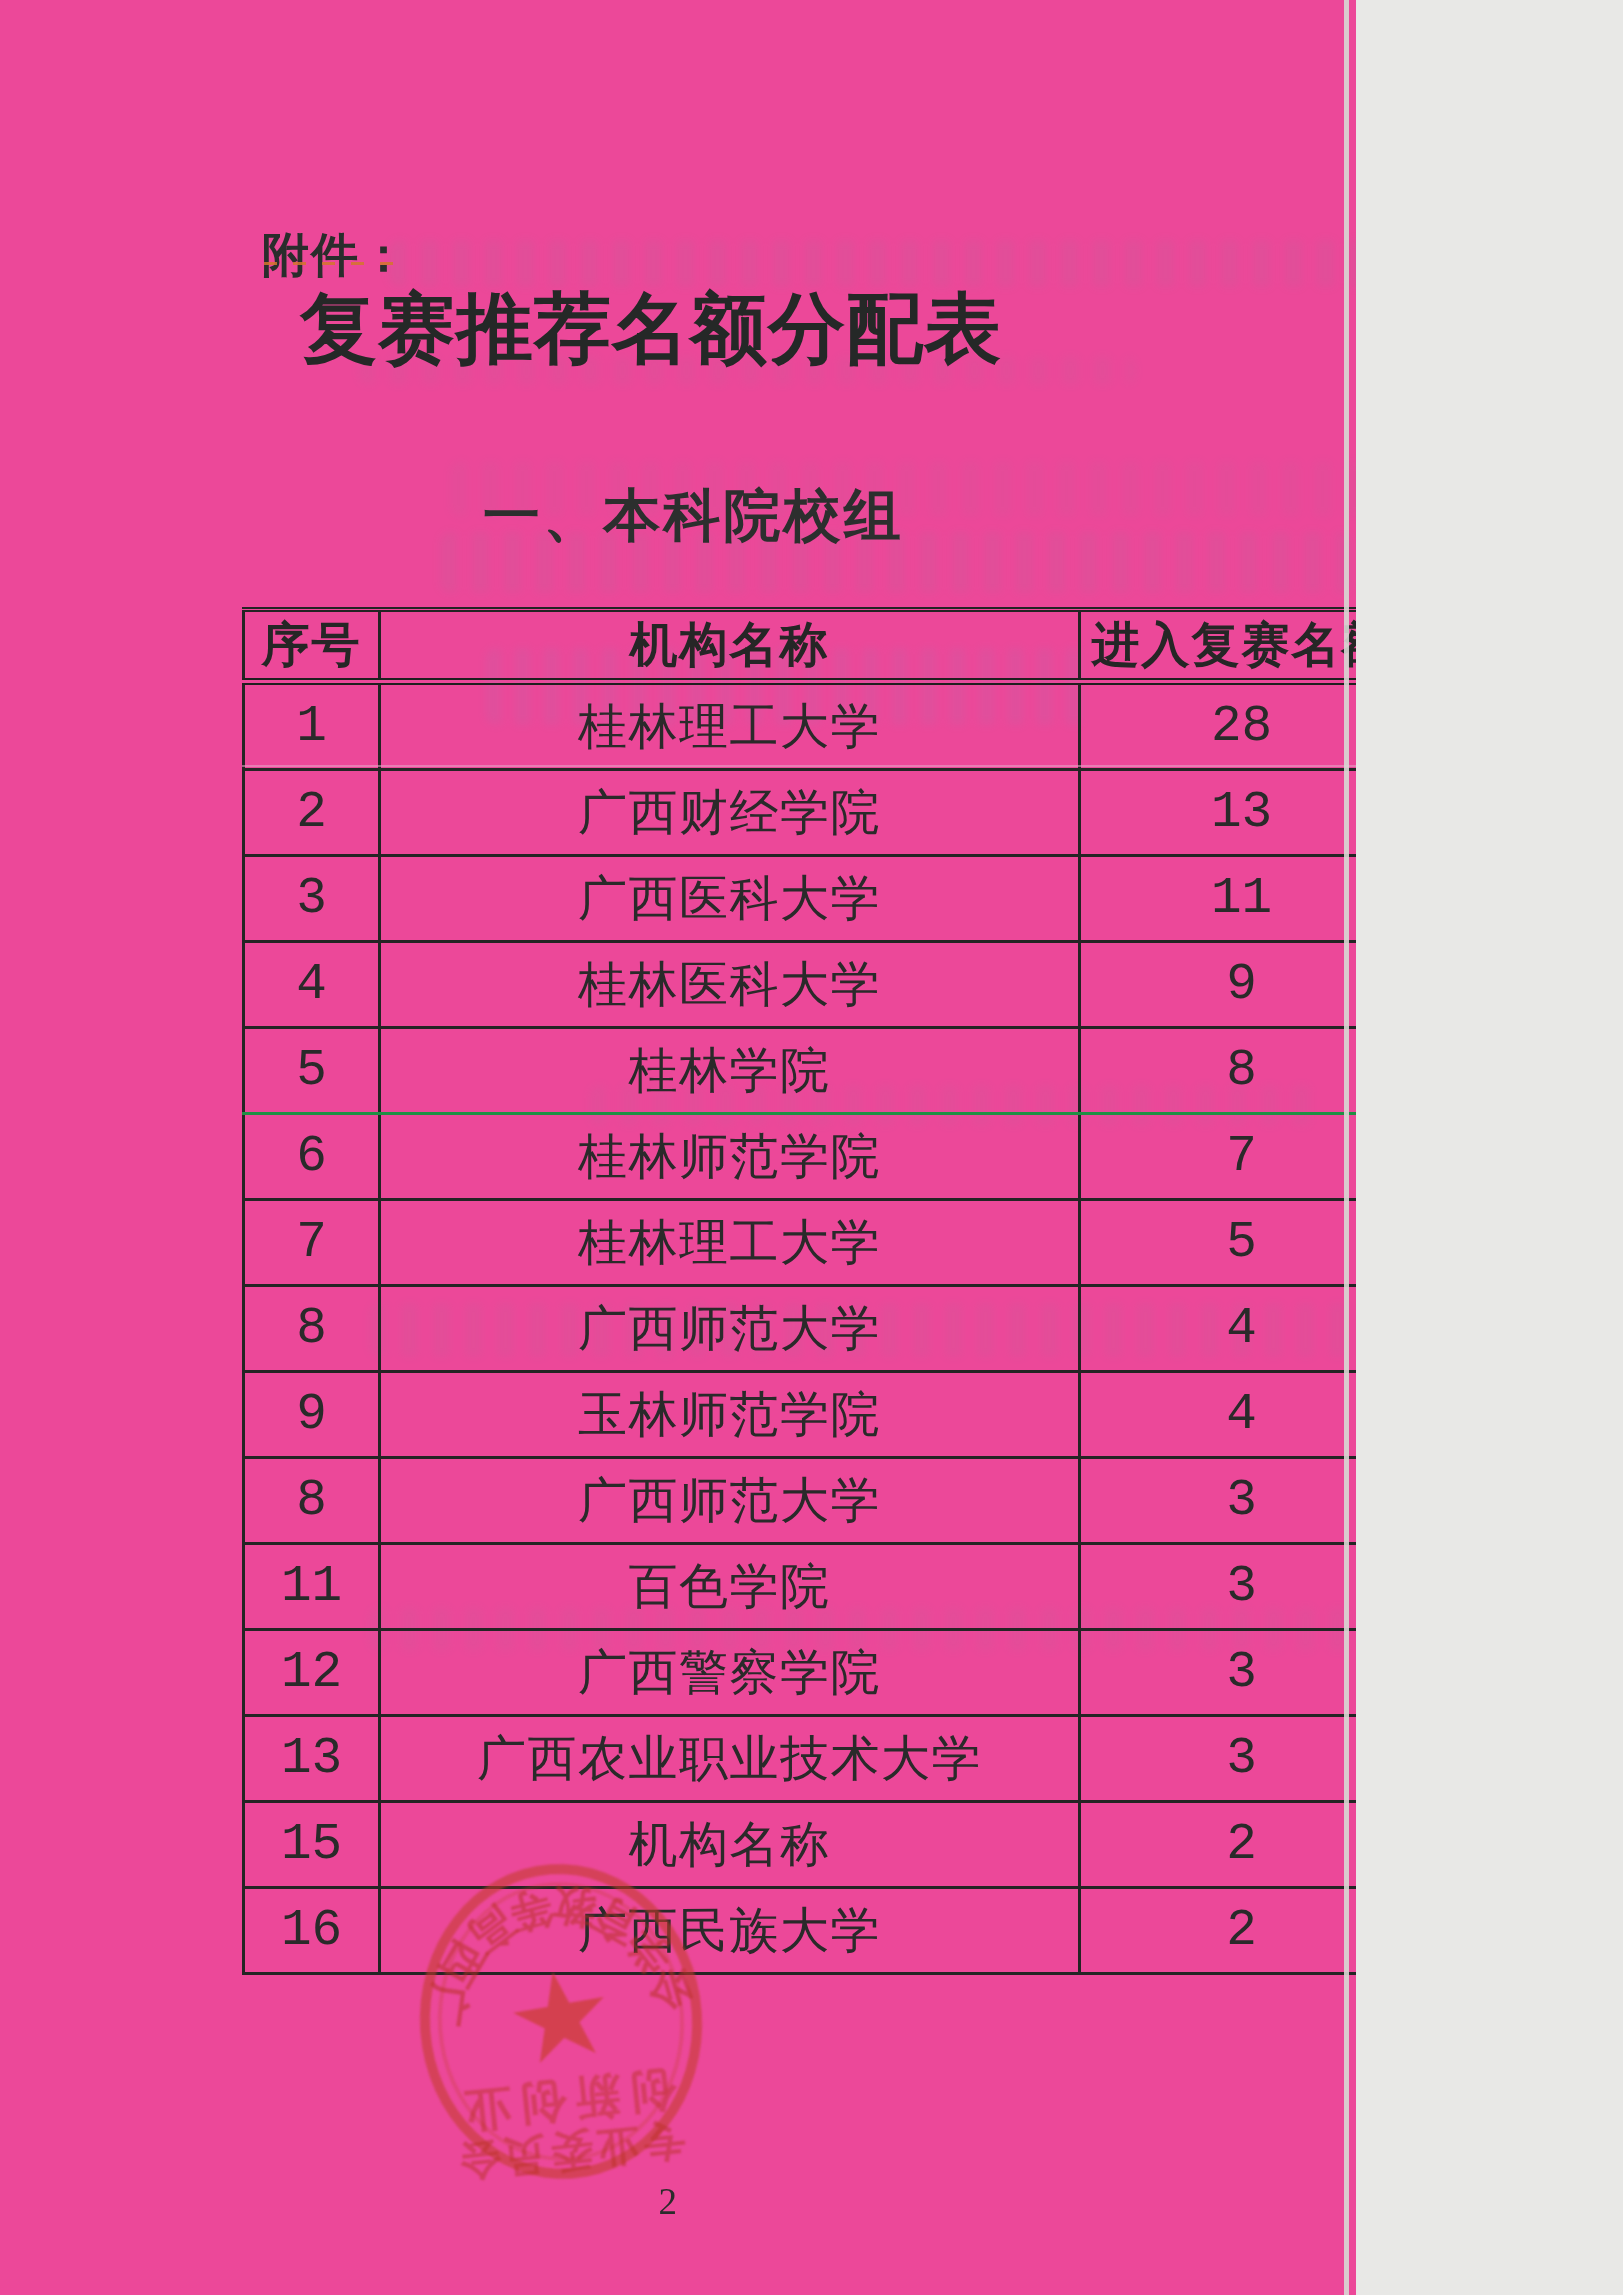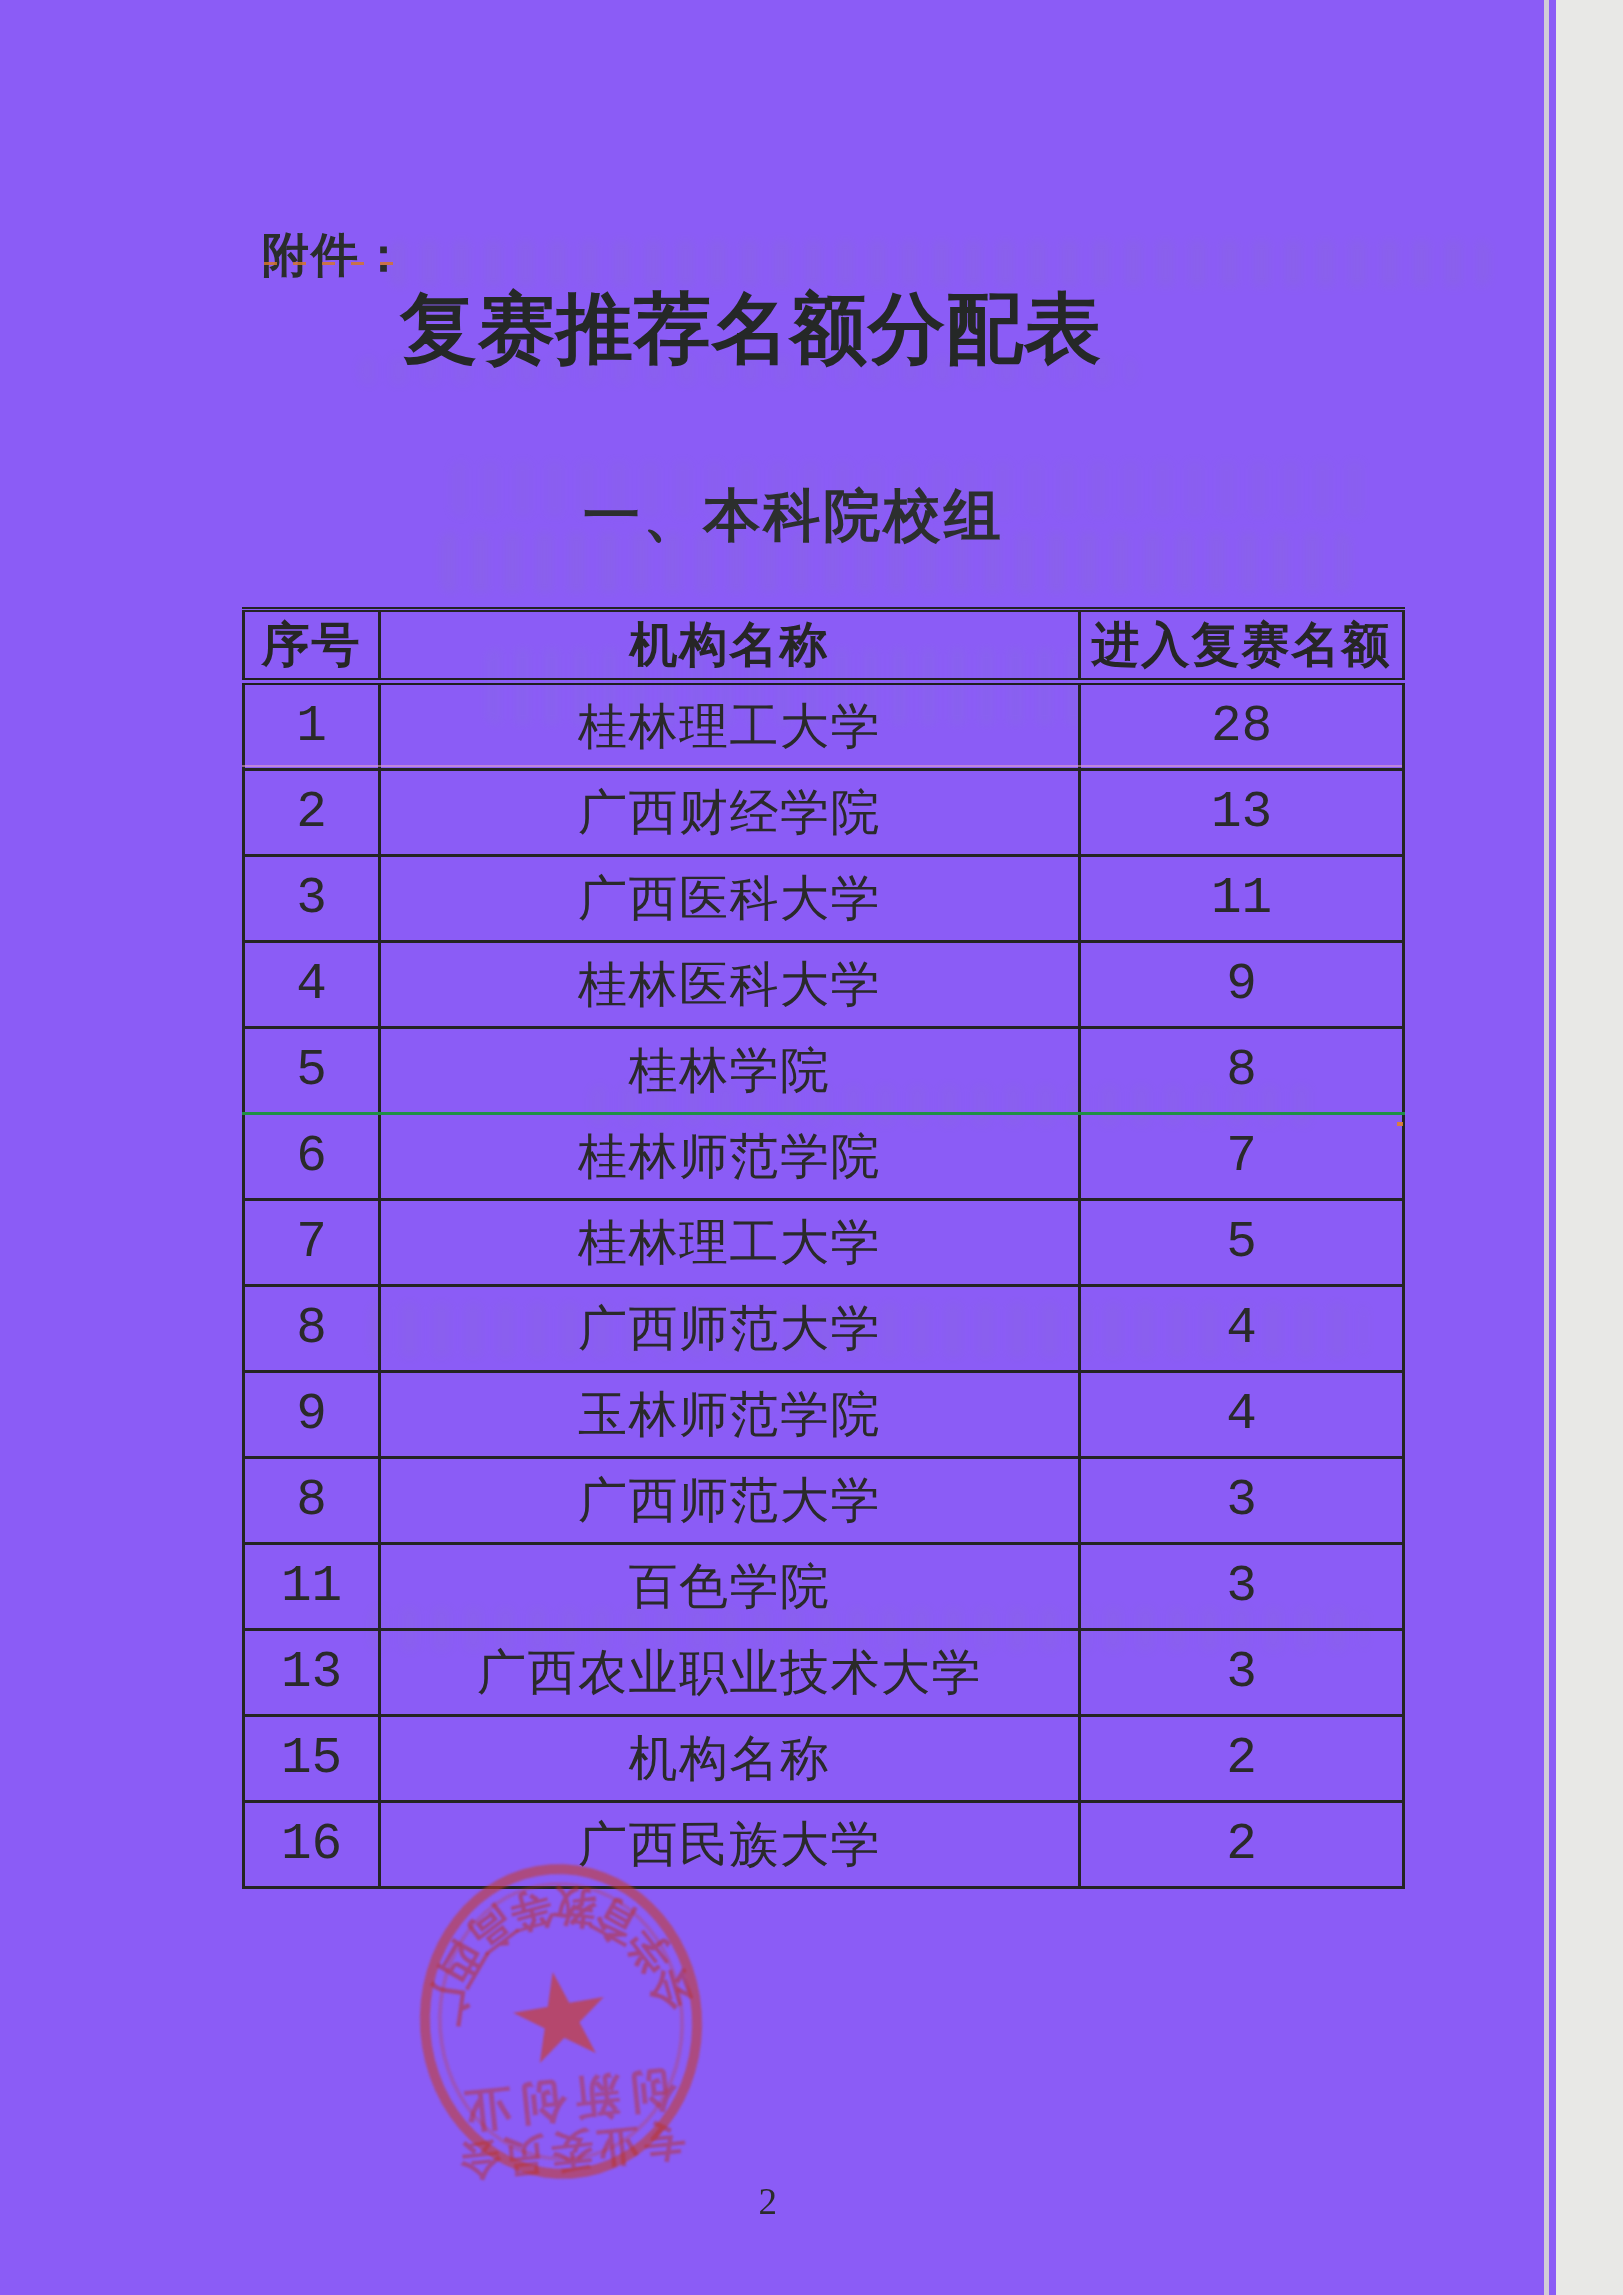--- a/index.html
+++ b/index.html
@@ -1,20 +1,20 @@
 <!DOCTYPE html>
 <html lang="zh" style="font-size:8.2px"><head>
 <meta charset="utf-8">
 <style>
   html,body{margin:0;padding:0;background:#e8e8e6;}
   .page{
     position:relative;
-    width:1556px;
+    width:1356px;
     height:2295px;
-    background:#8b5cf6;
+    background:#ec4899;
     font-family:"Liberation Serif","DejaVu Serif",serif;
     color:#232323;
     overflow:hidden;
   }
   
   .attachment{
     position:absolute;left:262px;top:224px;
     font-family:"Liberation Sans","DejaVu Sans",sans-serif;
     font-weight:700;font-size:47px;letter-spacing:2px;color:#2a2d2c;
   }
@@ -193,20 +193,25 @@
         <td class="num">4</td>
       </tr>
       <tr>
         <td class="num">8</td>
         <td>广西师范大学</td>
         <td class="num">3</td>
       </tr>
       <tr>
         <td class="num">11</td>
         <td>百色学院</td>
+        <td class="num">3</td>
+      </tr>
+      <tr>
+        <td class="num">12</td>
+        <td>广西警察学院</td>
         <td class="num">3</td>
       </tr>
       <tr>
         <td class="num">13</td>
         <td>广西农业职业技术大学</td>
         <td class="num">3</td>
       </tr>
       <tr>
         <td class="num">15</td>
         <td>机构名称</td>

